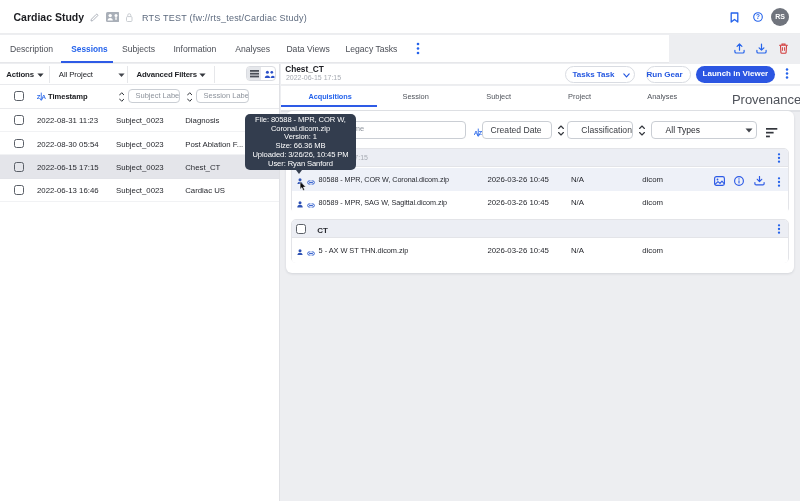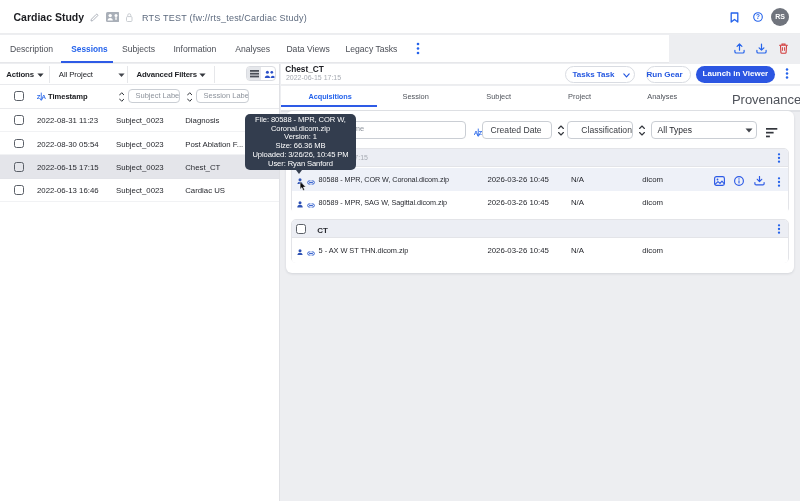--- a/index.html
+++ b/index.html
@@ -202,21 +202,21 @@
   <div class="abs" style="left:196px;top:9.6px;width:69.5px;height:18.9px;border:1px solid #caced4;border-radius:4px;font-size:8.6px;color:#3a3d43;line-height:16.9px;padding-left:7.5px">Created Date</div>
   <svg class="abs" style="left:271.9px;top:13.8px" width="6" height="11" viewBox="0 0 6 11">
       <path d="M0.6 3.5 L3 1 L5.4 3.5" fill="none" stroke="#33363c" stroke-width="1.1" stroke-linecap="round" stroke-linejoin="round"></path>
       <path d="M0.6 7.5 L3 10 L5.4 7.5" fill="none" stroke="#33363c" stroke-width="1.1" stroke-linecap="round" stroke-linejoin="round"></path>
     </svg>
   <div class="abs" style="left:281.3px;top:9.6px;width:66.2px;height:18.9px;border:1px solid #caced4;border-radius:4px;font-size:8.6px;color:#3a3d43;line-height:16.9px;padding-left:13px">Classification</div>
   <svg class="abs" style="left:353.3px;top:13.8px" width="6" height="11" viewBox="0 0 6 11">
       <path d="M0.6 3.5 L3 1 L5.4 3.5" fill="none" stroke="#33363c" stroke-width="1.1" stroke-linecap="round" stroke-linejoin="round"></path>
       <path d="M0.6 7.5 L3 10 L5.4 7.5" fill="none" stroke="#33363c" stroke-width="1.1" stroke-linecap="round" stroke-linejoin="round"></path>
     </svg>
-  <div class="abs" style="left:364.6px;top:9.6px;width:106.6px;height:18.9px;border:1px solid #caced4;border-radius:4px;font-size:8.5px;color:#26282e;line-height:16.9px;padding-left:6px">All Types</div>
+  <div class="abs" style="left:364.6px;top:9.6px;width:106.6px;height:18.9px;border:1px solid #caced4;border-radius:4px;font-size:8.5px;color:#26282e;line-height:16.9px;padding-left:14px">All Types</div>
   <svg class="abs" style="left:458.5px;top:16.5px" width="8" height="5" viewBox="0 0 8 5">
       <path d="M0.5 0.5 L4 4.4 L7.5 0.5 Z" fill="#43464d"></path>
     </svg>
   <svg class="abs" style="left:480.2px;top:17px" width="12" height="10" viewBox="0 0 12 10">
       <rect x="0" y="0" width="11.3" height="1.7" fill="#33363c"></rect>
       <rect x="0" y="3.8" width="7.6" height="1.7" fill="#33363c"></rect>
       <rect x="0" y="7.6" width="3.9" height="1.7" fill="#33363c"></rect>
     </svg>
 
   <div class="abs" style="left:5px;top:36.5px;width:498px;height:65px;border:1px solid #e3e4e8;border-radius:5px">

